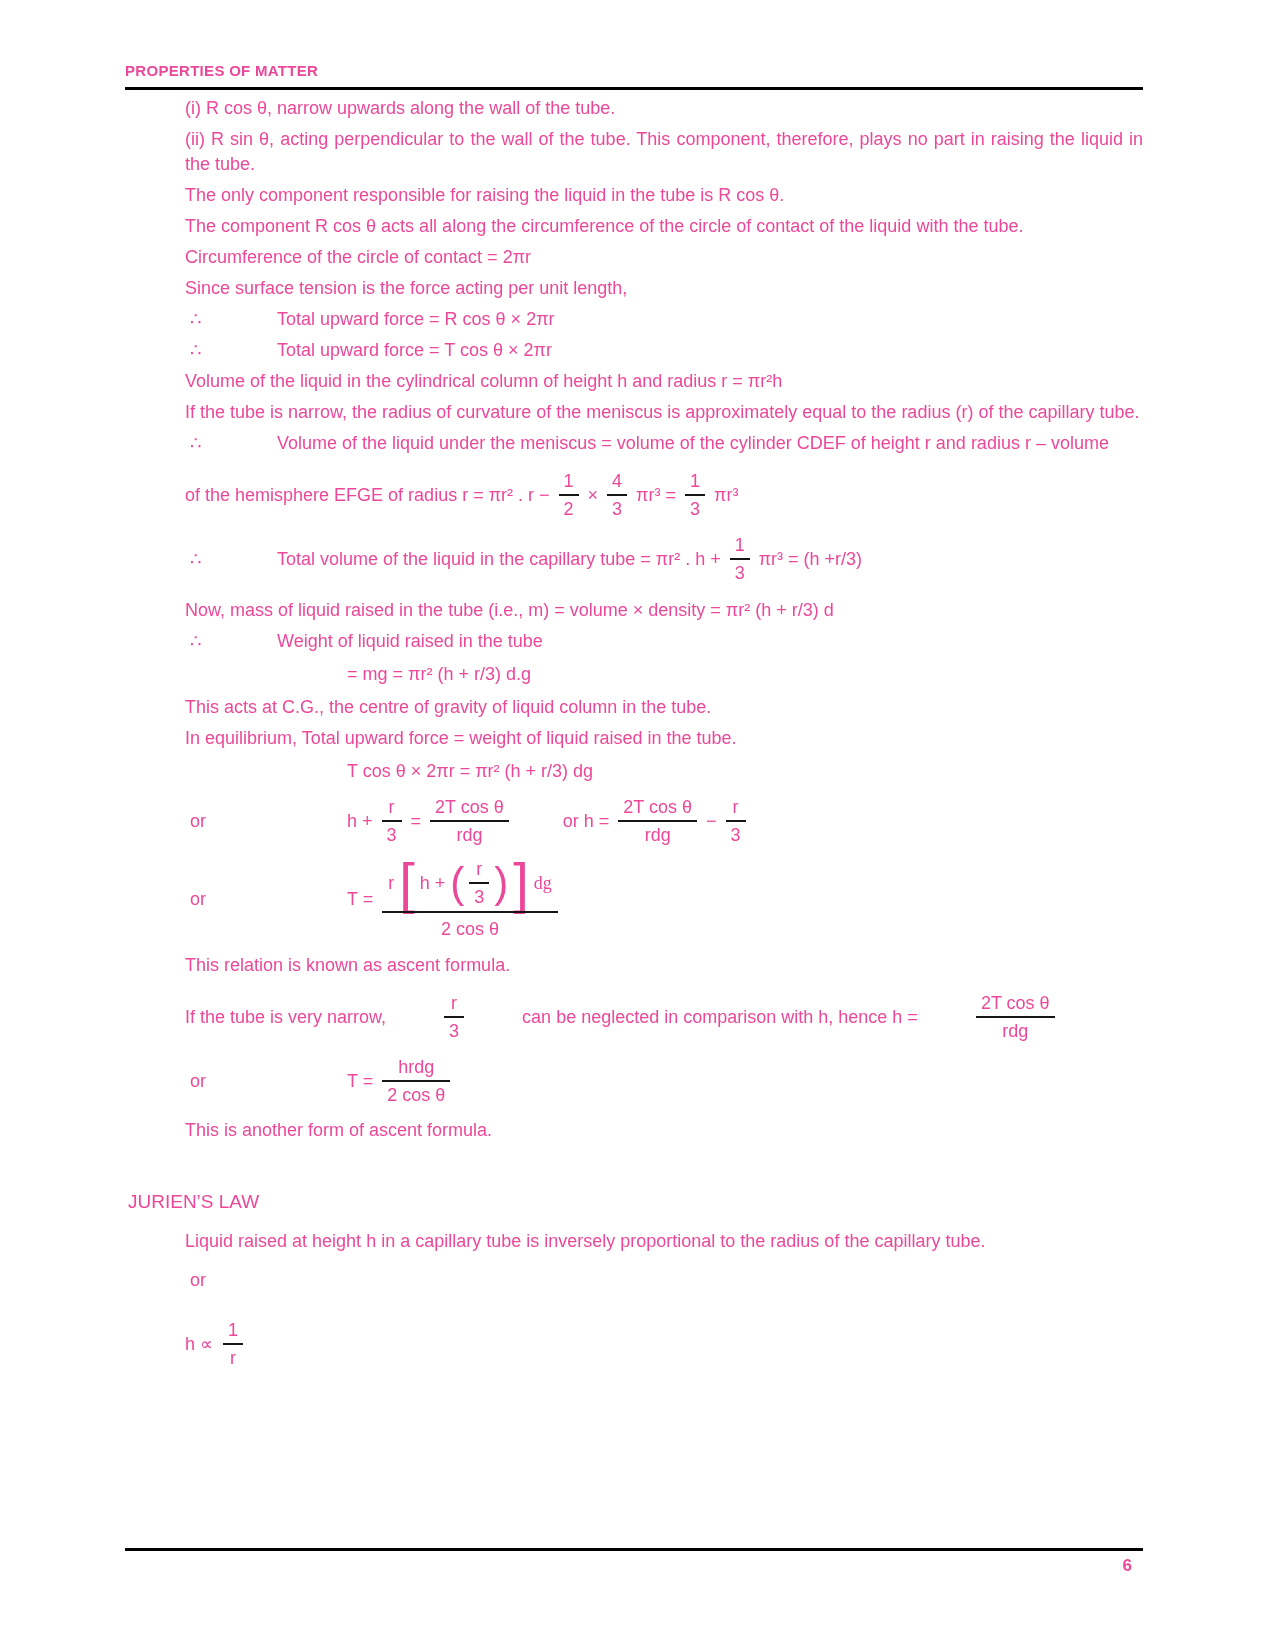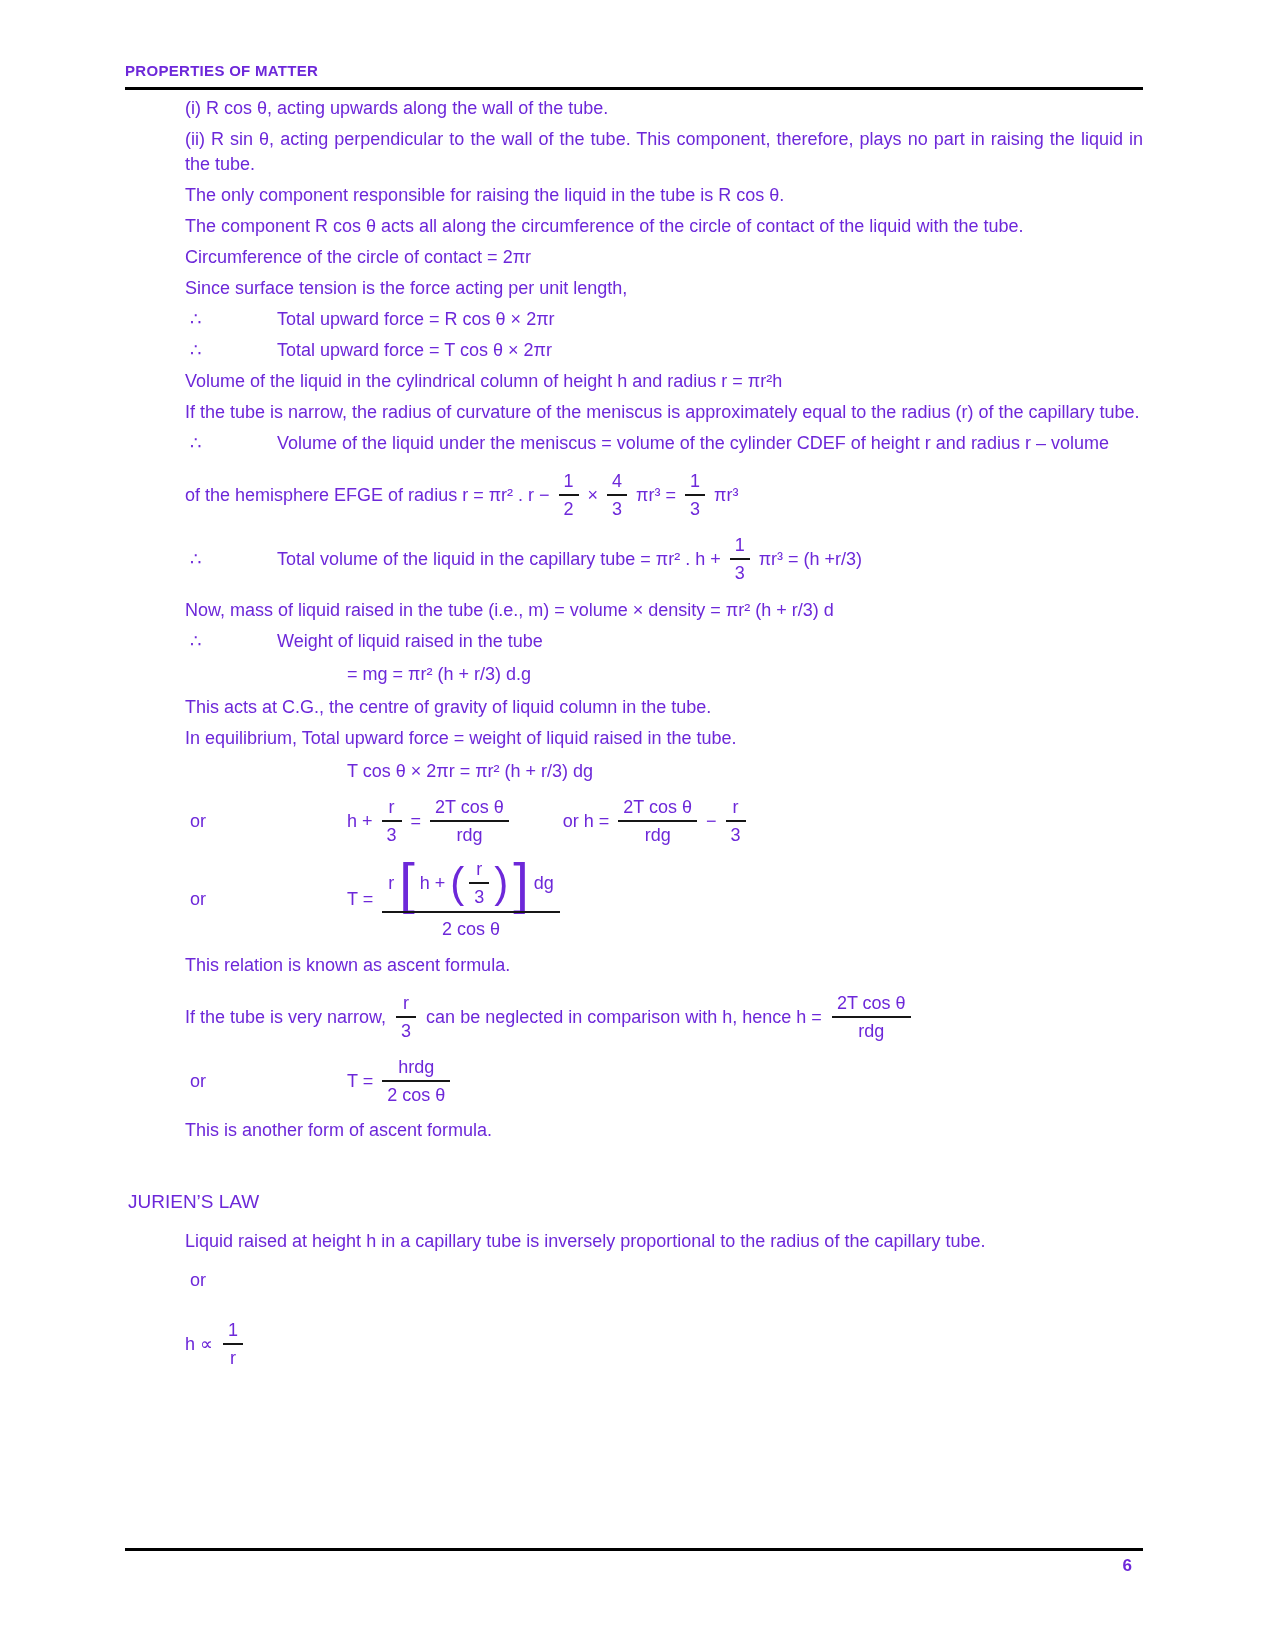--- a/index.html
+++ b/index.html
@@ -1,18 +1,18 @@
 <!DOCTYPE html>
 <html><head>
 <meta charset="utf-8">
 <style>
   html,body { margin:0; padding:0; background:#e8e8e8; }
   .page {
     position:relative; width:1275px; height:1650px; margin:0 auto;
-    background:#ffffff; color:#6d28d9;
+    background:#ffffff; color:#ec4899;
     font-family:"Liberation Sans", sans-serif; font-size:18px;
     overflow:hidden;
   }
   .content { position:absolute; left:125px; top:62px; width:1018px; }
   .running-head { font-size:15px; font-weight:700; letter-spacing:0.3px; }
   .rule { height:3px; background:#000; margin-top:8px; }
   .body { margin-top:4px; }
 
   .para { margin:6px 0; padding-left:60px; line-height:25px; }
   .justify { text-align:justify; }
@@ -38,47 +38,47 @@
   .eqrow .or-cell { flex:0 0 222px; padding-left:65px; box-sizing:border-box; }
   .gap-left { margin-left:45px !important; }
 
   .hemi-row { padding-left:60px; margin:14px 0; }
   .tline-eq { display:flex; align-items:center; padding-left:65px; margin:14px 0; }
   .tline-eq .mark { flex:0 0 87px; }
 
   .bigfrac { display:inline-flex; flex-direction:column; align-items:center; }
   .bignum { display:flex; align-items:center; padding:0 6px 3px; }
   .bignum > span { margin-right:5px; }
-  .bignum > span:last-child { margin-right:0; }
+  .bignum > span:last-child { margin-right:0;font-family:Liberation Serif, serif; }
   .bigden { border-top:2px solid #161616; align-self:stretch; text-align:center; padding-top:4px; line-height:24px; }
   .tallbr { font-size:56px; font-weight:400; line-height:0.9; }
   .tallpar { font-size:42px; font-weight:400; line-height:1; }
 
-  .narrow-row { display:flex; align-items:center; padding-left:60px; margin:14px 0; }
+  .narrow-row { display:flex; align-items:center; padding-left:60px; margin:14px 0;gap:48px; }
   .narrow-row > * { margin-right:10px; }
 
   .jurien-heading { font-weight:400; font-size:19px; margin:48px 0 16px; padding-left:3px; }
   .or-line { margin:14px 0; padding-left:65px; line-height:25px; }
   .prop-row { display:flex; align-items:center; padding-left:60px; margin:26px 0 0; }
   .prop-row > * { margin-right:10px; }
 
   .footer-rule { position:absolute; left:125px; width:1018px; top:1548px; height:3px; background:#000; }
   .page-num { position:absolute; top:1556px; right:143px; font-size:17px; font-weight:700; }
 </style>
 </head>
 <body>
 
 <div class="page">
   <div class="content">
     <div class="running-head">PROPERTIES OF MATTER</div>
     <div class="rule"></div>
 
     <div class="body">
 
-      <div class="para">(i) R cos θ, acting upwards along the wall of the tube.</div>
+      <div class="para">(i) R cos θ, narrow upwards along the wall of the tube.</div>
       <div class="para justify">(ii) R sin θ, acting perpendicular to the wall of the tube. This component, therefore, plays no part in raising the liquid in the tube.</div>
       <div class="para">The only component responsible for raising the liquid in the tube is R cos θ.</div>
       <div class="para">The component R cos θ acts all along the circumference of the circle of contact of the liquid with the tube.</div>
       <div class="para">Circumference of the circle of contact = 2πr</div>
       <div class="para">Since surface tension is the force acting per unit length,</div>
 
       <div class="tline">
         <span class="mark">∴</span>
         <span class="ttext">Total upward force = R cos θ × 2πr</span>
       </div>

